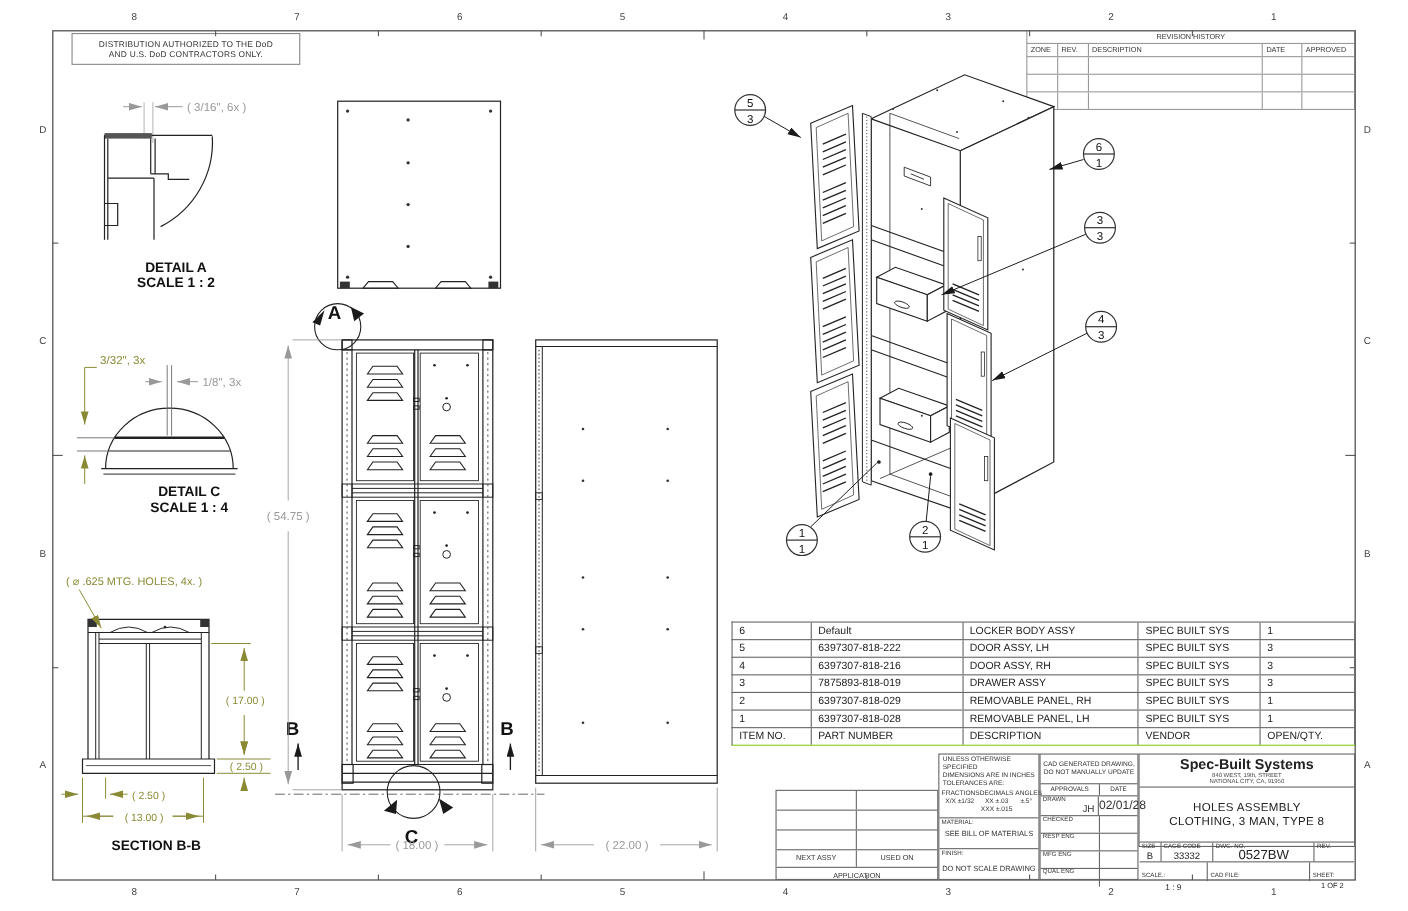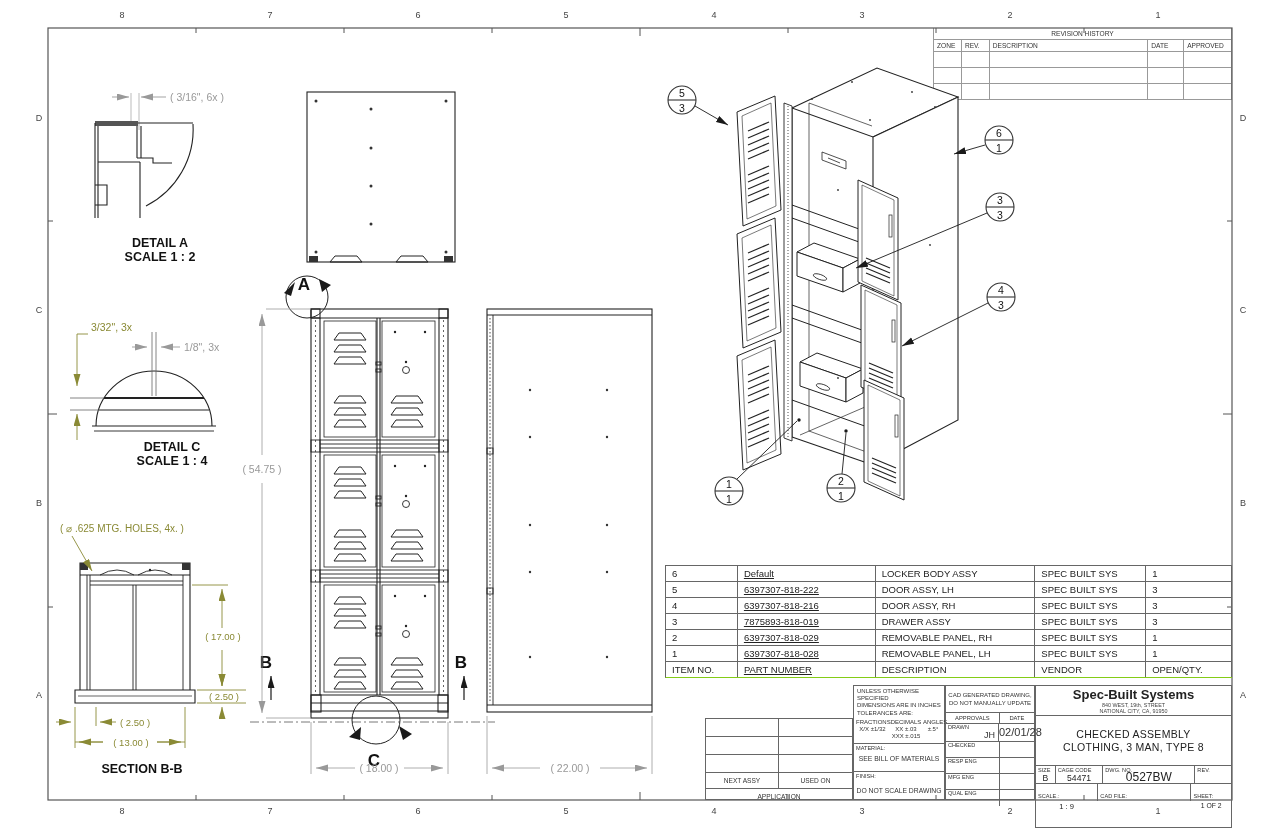--- a/index.html
+++ b/index.html
@@ -18,21 +18,21 @@
   .rev .r>div{height:15px;}
   .rev .c0{width:28px;} .rev .c1{width:28px;} .rev .c2{width:159px;} .rev .c3{width:36px;} .rev .c4{width:48px;}
   
   .dtitle{position:absolute;text-align:center;font-weight:bold;font-size:12.5px;line-height:14px;color:#111;}
   
   .bom{position:absolute;left:665px;top:565px;width:567px;font-size:9.5px;color:#222;}
   .bom .row{display:flex;border-left:1px solid #666;border-top:1px solid #666;}
   .bom .row:last-child{border-bottom:none;}
   .bom .row>div{border-right:1px solid #666;height:15px;line-height:15px;padding-left:6px;box-sizing:border-box;
                 white-space:nowrap;overflow:hidden;}
-  .bom .b0{width:72px;} .bom .b1{width:138px;text-decoration:underline;} .bom .b2{width:160px;} .bom .b3{width:111px;} .bom .b4{width:86px;}
+  .bom .b0{width:72px;} .bom .b1{width:138px;} .bom .b2{width:160px;} .bom .b3{width:111px;} .bom .b4{width:86px;}
   .bom .cap{border:1px solid #666;border-top:1px solid #666;height:14px;line-height:14px;text-align:center;
             font-weight:bold;font-size:10.5px;}
   
   .tb{position:absolute;box-sizing:border-box;border:1px solid #666;}
   .lab{font-size:5.6px;color:#333;padding:1px 0 0 2px;}
   .app{left:705px;top:718px;width:148px;height:82px;font-size:6.6px;color:#333;}
   .app .r{display:flex;border-bottom:1px solid #666;}
   .app .r>div{box-sizing:border-box;height:17px;}
   .app .half{width:74px;border-right:1px solid #666;}
   .app .half2{width:74px;}
@@ -48,21 +48,21 @@
   .apr .cad{height:27px;box-sizing:border-box;border-bottom:1px solid #666;text-align:center;
             padding-top:5px;line-height:8px;font-size:6px;}
   .apr .h{display:flex;border-bottom:1px solid #666;height:10px;line-height:10px;}
   .apr .h>div{text-align:center;}
   .apr .r{display:flex;border-bottom:1px solid #666;}
   .apr .r:last-child{border-bottom:none;}
   .apr .lcol{width:55px;border-right:1px solid #666;box-sizing:border-box;position:relative;}
   .apr .dcol{width:35px;text-align:center;}
   .apr .nm{position:absolute;right:3px;bottom:1px;font-size:9px;}
   .apr .dt{font-size:11px;line-height:17px;}
-  .co{left:1035px;top:685px;width:197px;height:143px;color:#222;}
+  .co{left:1035px;top:685px;width:197px;height:85px;color:#222;}
   .co .brand{height:29px;box-sizing:border-box;text-align:center;}
   .co .brand .n{font-weight:bold;font-size:13px;line-height:14px;padding-top:2px;}
   .co .brand .a{font-size:5.4px;line-height:6px;color:#444;}
   .co .ttl{box-sizing:border-box;border-top:1px solid #666;height:50px;display:flex;flex-direction:column;
            justify-content:center;text-align:center;font-size:10.5px;line-height:13px;letter-spacing:.3px;}
   .co .r1,.co .r2{display:flex;box-sizing:border-box;border-top:1px solid #666;height:18px;}
   .co .r1>div,.co .r2>div{box-sizing:border-box;border-right:1px solid #666;position:relative;}
   .co .r1>div:last-child,.co .r2>div:last-child{border-right:none;}
   .cv{font-size:8.6px;text-align:center;}
   svg text{font-family:"Liberation Sans",sans-serif;}
@@ -92,20 +92,24 @@
 
   <div class="zl" style="left:30px;top:113px">D</div>
   <div class="zl" style="left:30px;top:305px">C</div>
   <div class="zl" style="left:30px;top:498px">B</div>
   <div class="zl" style="left:30px;top:690px">A</div>
   <div class="zl" style="left:1234px;top:113px">D</div>
   <div class="zl" style="left:1234px;top:305px">C</div>
   <div class="zl" style="left:1234px;top:498px">B</div>
   <div class="zl" style="left:1234px;top:690px">A</div>
 
+  <div class="notice">
+    <div>DISTRIBUTION AUTHORIZED TO THE DoD</div>
+    <div>AND U.S. DoD CONTRACTORS ONLY.</div>
+  </div>
 
   <div class="rev">
     <div class="t">REVISION HISTORY</div>
     <div class="hdr">
       <div class="c0">ZONE</div>
       <div class="c1">REV.</div>
       <div class="c2">DESCRIPTION</div>
       <div class="c3">DATE</div>
       <div class="c4">APPROVED</div>
     </div>
@@ -711,31 +715,31 @@
     </div>
   </div>
 
   <div class="tb co">
     <div class="brand">
       <div class="n">Spec-Built Systems</div>
       <div class="a">840 WEST, 19th, STREET</div>
       <div class="a">NATIONAL CITY, CA, 91950</div>
     </div>
     <div class="ttl">
-      <div>CHECKED ASSEMBLY</div>
+      <div>HOLES ASSEMBLY</div>
       <div>CLOTHING, 3 MAN, TYPE 8</div>
     </div>
     <div class="r1">
       <div style="width:20px">
           <div class="lab">SIZE</div>
         <div class="cv">B</div>
         </div>
       <div style="width:48px">
           <div class="lab">CAGE CODE</div>
-        <div class="cv">54471</div>
+        <div class="cv">33332</div>
         </div>
       <div style="width:93px">
           <div class="lab">DWG. NO.</div>
         <div class="cv" style="font-size:12px;margin-top:-3px">0527BW</div>
         </div>
       <div style="width:36px">
           <div class="lab">REV.</div>
         </div>
     </div>
     <div class="r2">

